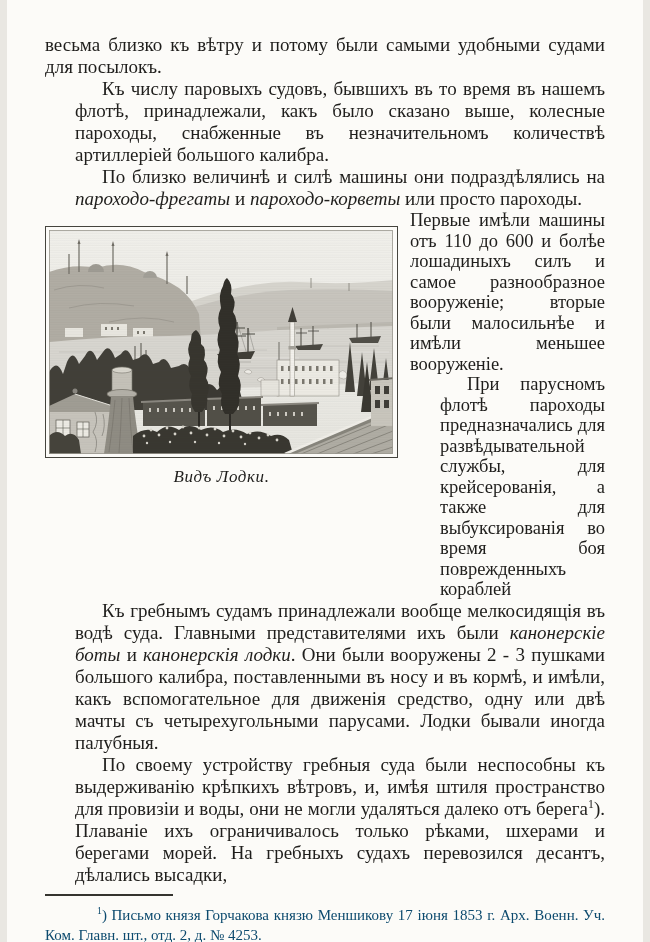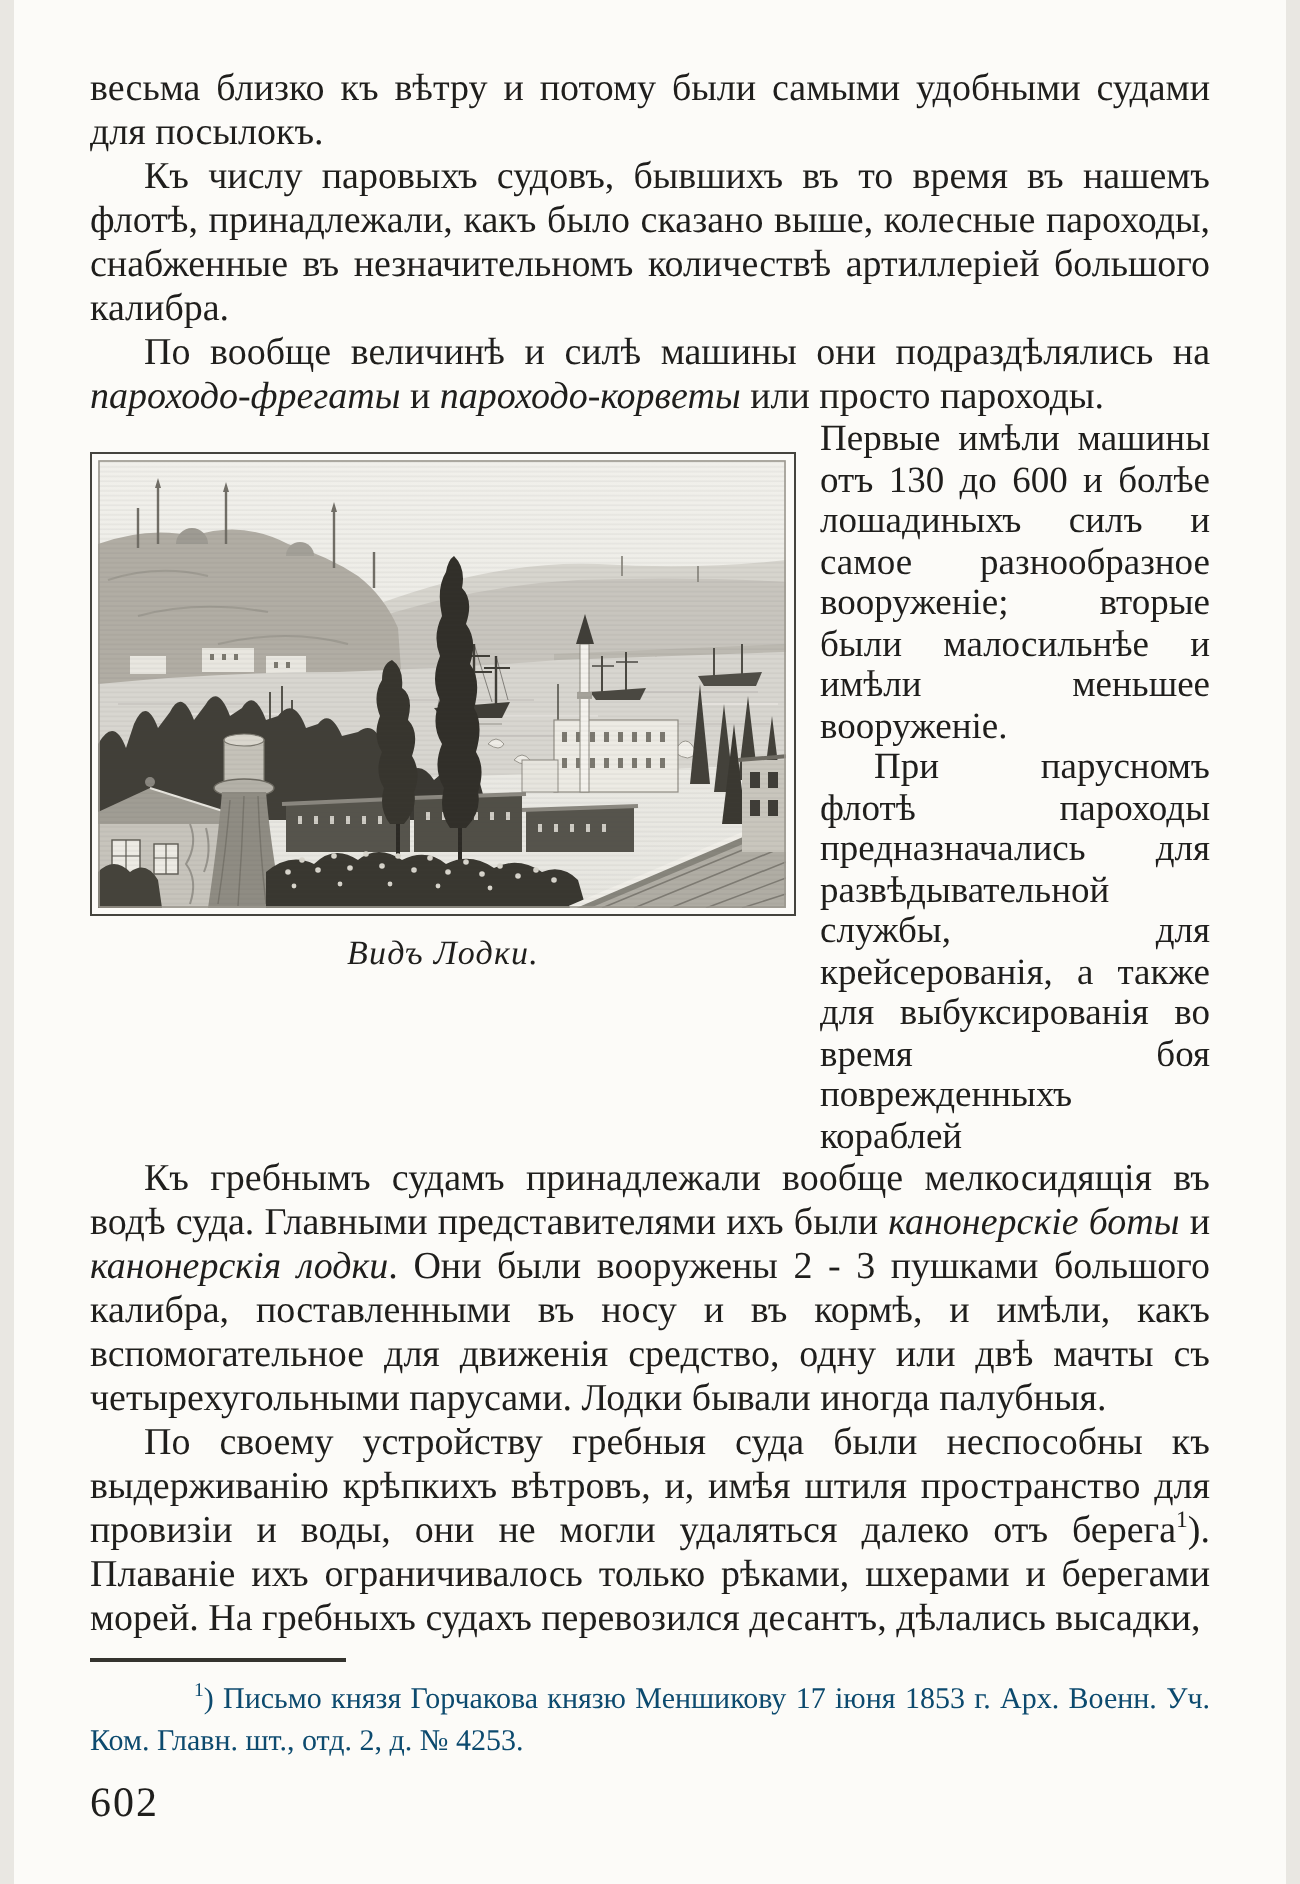--- a/index.html
+++ b/index.html
@@ -8,21 +8,21 @@
     width:636px; height:942px;
     margin:0 auto;
     background:#fcfbf8;
     color:#1f1e1c;
     font-family:Liberation Serif, serif;
     box-sizing:border-box;
     padding:34px 38px 0 38px;
     overflow:hidden;
   }
   p { margin:0; text-align:justify; font-size:19px; line-height:22px; }
-  p.indent { text-indent:27px; }
+  p.indent { text-indent:27px;margin-left:30px; }
   i.it { font-style:italic; }
   sup.fnref { font-size:0.62em; vertical-align:super; line-height:0; }
 
   .middle { display:flex; gap:12px; align-items:flex-start; }
   .figure { flex:0 0 auto; width:353px; margin-top:16px; }
   .frame { border:1.5px solid #45443e; padding:3px; background:#fcfbf8; }
   .engraving { display:block; width:344px; height:224px; background:#eeede9; }
   .caption { text-align:center; font-style:italic; font-size:17px; line-height:20px; margin-top:9px; letter-spacing:0.6px; }
   .rightcol { flex:1 1 auto; min-width:0; }
   .rightcol p { font-size:18.5px; line-height:20.5px; }
@@ -34,21 +34,21 @@
 </style>
 </head>
 <body>
 
 <div class="page">
 
   <p><span>весьма близко къ вѣтру и потому были самыми удобными судами для посылокъ.</span></p>
 
   <p class="indent"><span>Къ числу паровыхъ судовъ, бывшихъ въ то время въ нашемъ флотѣ, принадлежали, какъ было сказано выше, колесные пароходы, снабженные въ незначительномъ количествѣ артиллеріей большого калибра.</span></p>
 
-  <p class="indent"><span>По вообще величинѣ и силѣ машины они подраздѣлялись на </span><i class="it">пароходо-фрегаты</i><span> и </span><i class="it">пароходо-корветы</i><span> или просто пароходы.</span></p>
+  <p class="indent"><span>По близко величинѣ и силѣ машины они подраздѣлялись на </span><i class="it">пароходо-фрегаты</i><span> и </span><i class="it">пароходо-корветы</i><span> или просто пароходы.</span></p>
 
   <div class="middle">
 
     <figure class="figure" style="margin:16px 0 0 0;">
       <div class="frame">
         <svg class="engraving" viewBox="0 0 344 224" aria-hidden="true">
           <defs>
             <linearGradient id="skyg" x1="0" y1="0" x2="0" y2="1">
               <stop offset="0" stop-color="#f1f0eb"></stop>
               <stop offset="1" stop-color="#e7e6e0"></stop>
@@ -254,21 +254,21 @@
           <path d="M0 224 V206 Q8 198 16 206 Q24 200 30 210 L32 224 Z" fill="#45433b"></path>
 
           <rect width="344" height="224" fill="url(#engrave)"></rect>
           <rect x="0.5" y="0.5" width="343" height="223" fill="none" stroke="#9b988f" stroke-width="0.8"></rect>
         </svg>
       </div>
       <figcaption class="caption">Видъ Лодки.</figcaption>
     </figure>
 
     <div class="rightcol">
-      <p><span>Первые имѣли машины отъ 130 до 600 и болѣе лошадиныхъ силъ и самое разнообразное вооруженіе; вторые были малосильнѣе и имѣли меньшее вооруженіе.</span></p>
+      <p><span>Первые имѣли машины отъ 110 до 600 и болѣе лошадиныхъ силъ и самое разнообразное вооруженіе; вторые были малосильнѣе и имѣли меньшее вооруженіе.</span></p>
       <p class="indent"><span>При парусномъ флотѣ пароходы предназначались для развѣдывательной службы, для крейсерованія, а также для выбуксированія во время боя поврежденныхъ кораблей</span></p>
     </div>
   </div>
 
 
   <p class="indent"><span>Къ гребнымъ судамъ принадлежали вообще мелкосидящія въ водѣ суда. Главными представителями ихъ были </span><i class="it">канонерскіе боты</i><span> и </span><i class="it">канонерскія лодки</i><span>. Они были вооружены 2 - 3 пушками большого калибра, поставленными въ носу и въ кормѣ, и имѣли, какъ вспомогательное для движенія средство, одну или двѣ мачты съ четырехугольными парусами. Лодки бывали иногда палубныя.</span></p>
 
   <p class="indent"><span>По своему устройству гребныя суда были неспособны къ выдерживанію крѣпкихъ вѣтровъ, и, имѣя штиля пространство для провизіи и воды, они не могли удаляться далеко отъ берега</span><sup class="fnref">1</sup><span>). Плаваніе ихъ ограничивалось только рѣками, шхерами и берегами морей. На гребныхъ судахъ перевозился десантъ, дѣлались высадки,</span></p>
 
   <hr class="fnrule">

